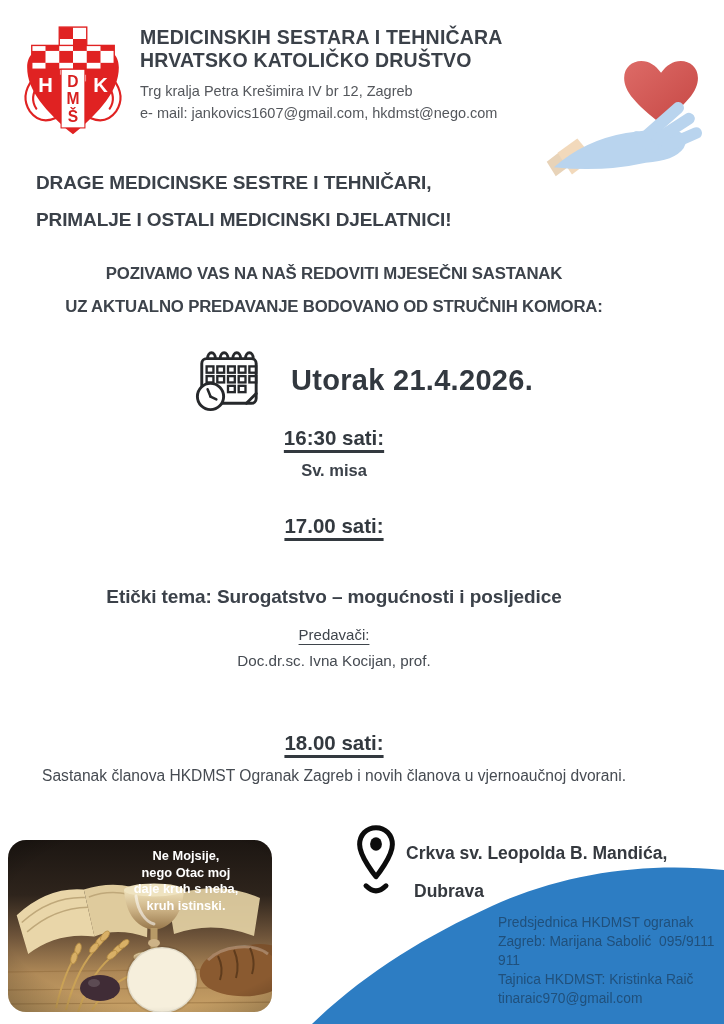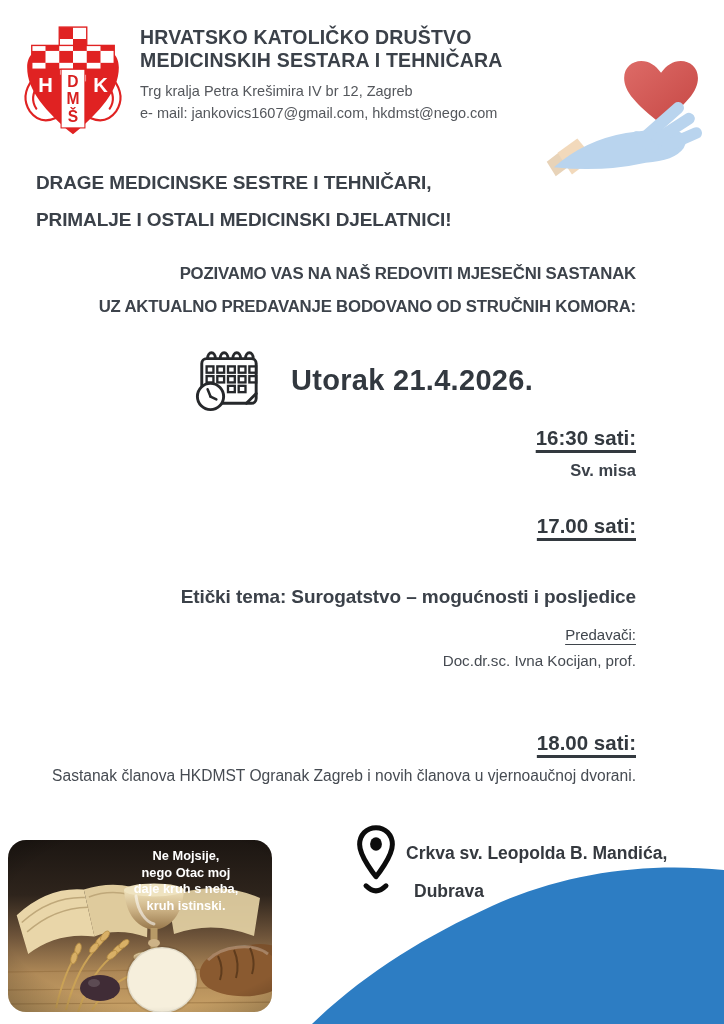--- a/index.html
+++ b/index.html
@@ -16,21 +16,21 @@
   .org { left:140px; top:26px; }
   .org-line { font-size:19.5px; font-weight:700; color:#3b4149; line-height:23px; letter-spacing:.2px; }
   .org-address { margin-top:11px; font-size:14.5px; color:#54575c; }
   .org-email { margin-top:6px; font-size:14.5px; color:#54575c; }
   .hand-ill { left:540px; top:52px; width:180px; height:135px; }
 
   
   .greet { font-size:19px; font-weight:700; color:#3b4149; letter-spacing:-.1px; }
   .greet1 { left:36px; top:172px; }
   .greet2 { left:36px; top:209px; }
-  .center-line { left:0; width:636px; text-align:right; }
+  .center-line { left:16px; width:636px; text-align:center; }
   .invite { font-size:16.8px; font-weight:700; color:#3d434b; letter-spacing:-.2px; }
   .invite1 { top:264px; }
   .invite2 { top:297px; }
 
   
   .date-row { left:0; top:346px; width:724px; display:flex; align-items:center; justify-content:center; gap:26px; }
   .cal-icon { width:74px; height:68px; }
   .date-text { font-size:29px; font-weight:800; color:#32383f; letter-spacing:.3px; }
 
   
@@ -94,22 +94,22 @@
     <g font-family="Liberation Sans, sans-serif" font-weight="700" text-anchor="middle">
       <text x="30" y="74" font-size="22" fill="#ffffff">H</text>
       <text x="90" y="74" font-size="22" fill="#ffffff">K</text>
       <text x="60" y="68" font-size="17" fill="#d81f1f">D</text>
       <text x="60" y="87" font-size="17" fill="#d81f1f">M</text>
       <text x="60" y="107" font-size="17" fill="#d81f1f">Š</text>
     </g>
   </svg>
 
   <div class="abs org">
+    <div class="org-line">MEDICINSKIH SESTARA I TEHNIČARA</div>
     <div class="org-line">HRVATSKO KATOLIČKO DRUŠTVO</div>
-    <div class="org-line">MEDICINSKIH SESTARA I TEHNIČARA</div>
     <div class="org-address">Trg kralja Petra Krešimira IV br 12, Zagreb</div>
     <div class="org-email">e- mail: jankovics1607@gmail.com, hkdmst@nego.com</div>
   </div>
 
   <svg class="abs hand-ill" viewBox="0 0 185 150">
     <defs>
       <linearGradient id="heartGrad" x1="0" y1="0" x2="1" y2="1">
         <stop offset="0" stop-color="#dd6b67"></stop>
         <stop offset="1" stop-color="#c64744"></stop>
       </linearGradient>
@@ -276,14 +276,21 @@
   </div>
 
   <svg class="abs pin-icon" viewBox="0 0 44 88">
     <path d="M22 4 C11.5 4 4 12 4 22.5 C4 36 22 58 22 58 C22 58 40 36 40 22.5 C40 12 32.5 4 22 4 Z" fill="none" stroke="#0c0c0c" stroke-width="5.5" stroke-linejoin="round"></path>
     <ellipse cx="22" cy="22" rx="6.5" ry="7.5" fill="#0c0c0c"></ellipse>
     <path d="M11 68 Q22 79 33 68" fill="none" stroke="#0c0c0c" stroke-width="5.5" stroke-linecap="round"></path>
   </svg>
   <div class="abs loc loc1">Crkva sv. Leopolda B. Mandića,</div>
   <div class="abs loc loc2">Dubrava</div>
 
+  <div class="abs contact">
+    <div class="contact-line">Predsjednica HKDMST ogranak</div>
+    <div class="contact-line">Zagreb: Marijana Sabolić  095/9111</div>
+    <div class="contact-line">911</div>
+    <div class="contact-line">Tajnica HKDMST: Kristinka Raič</div>
+    <div class="contact-line">tinaraic970@gmail.com</div>
+  </div>
 
 </div>
 
 </body></html>

